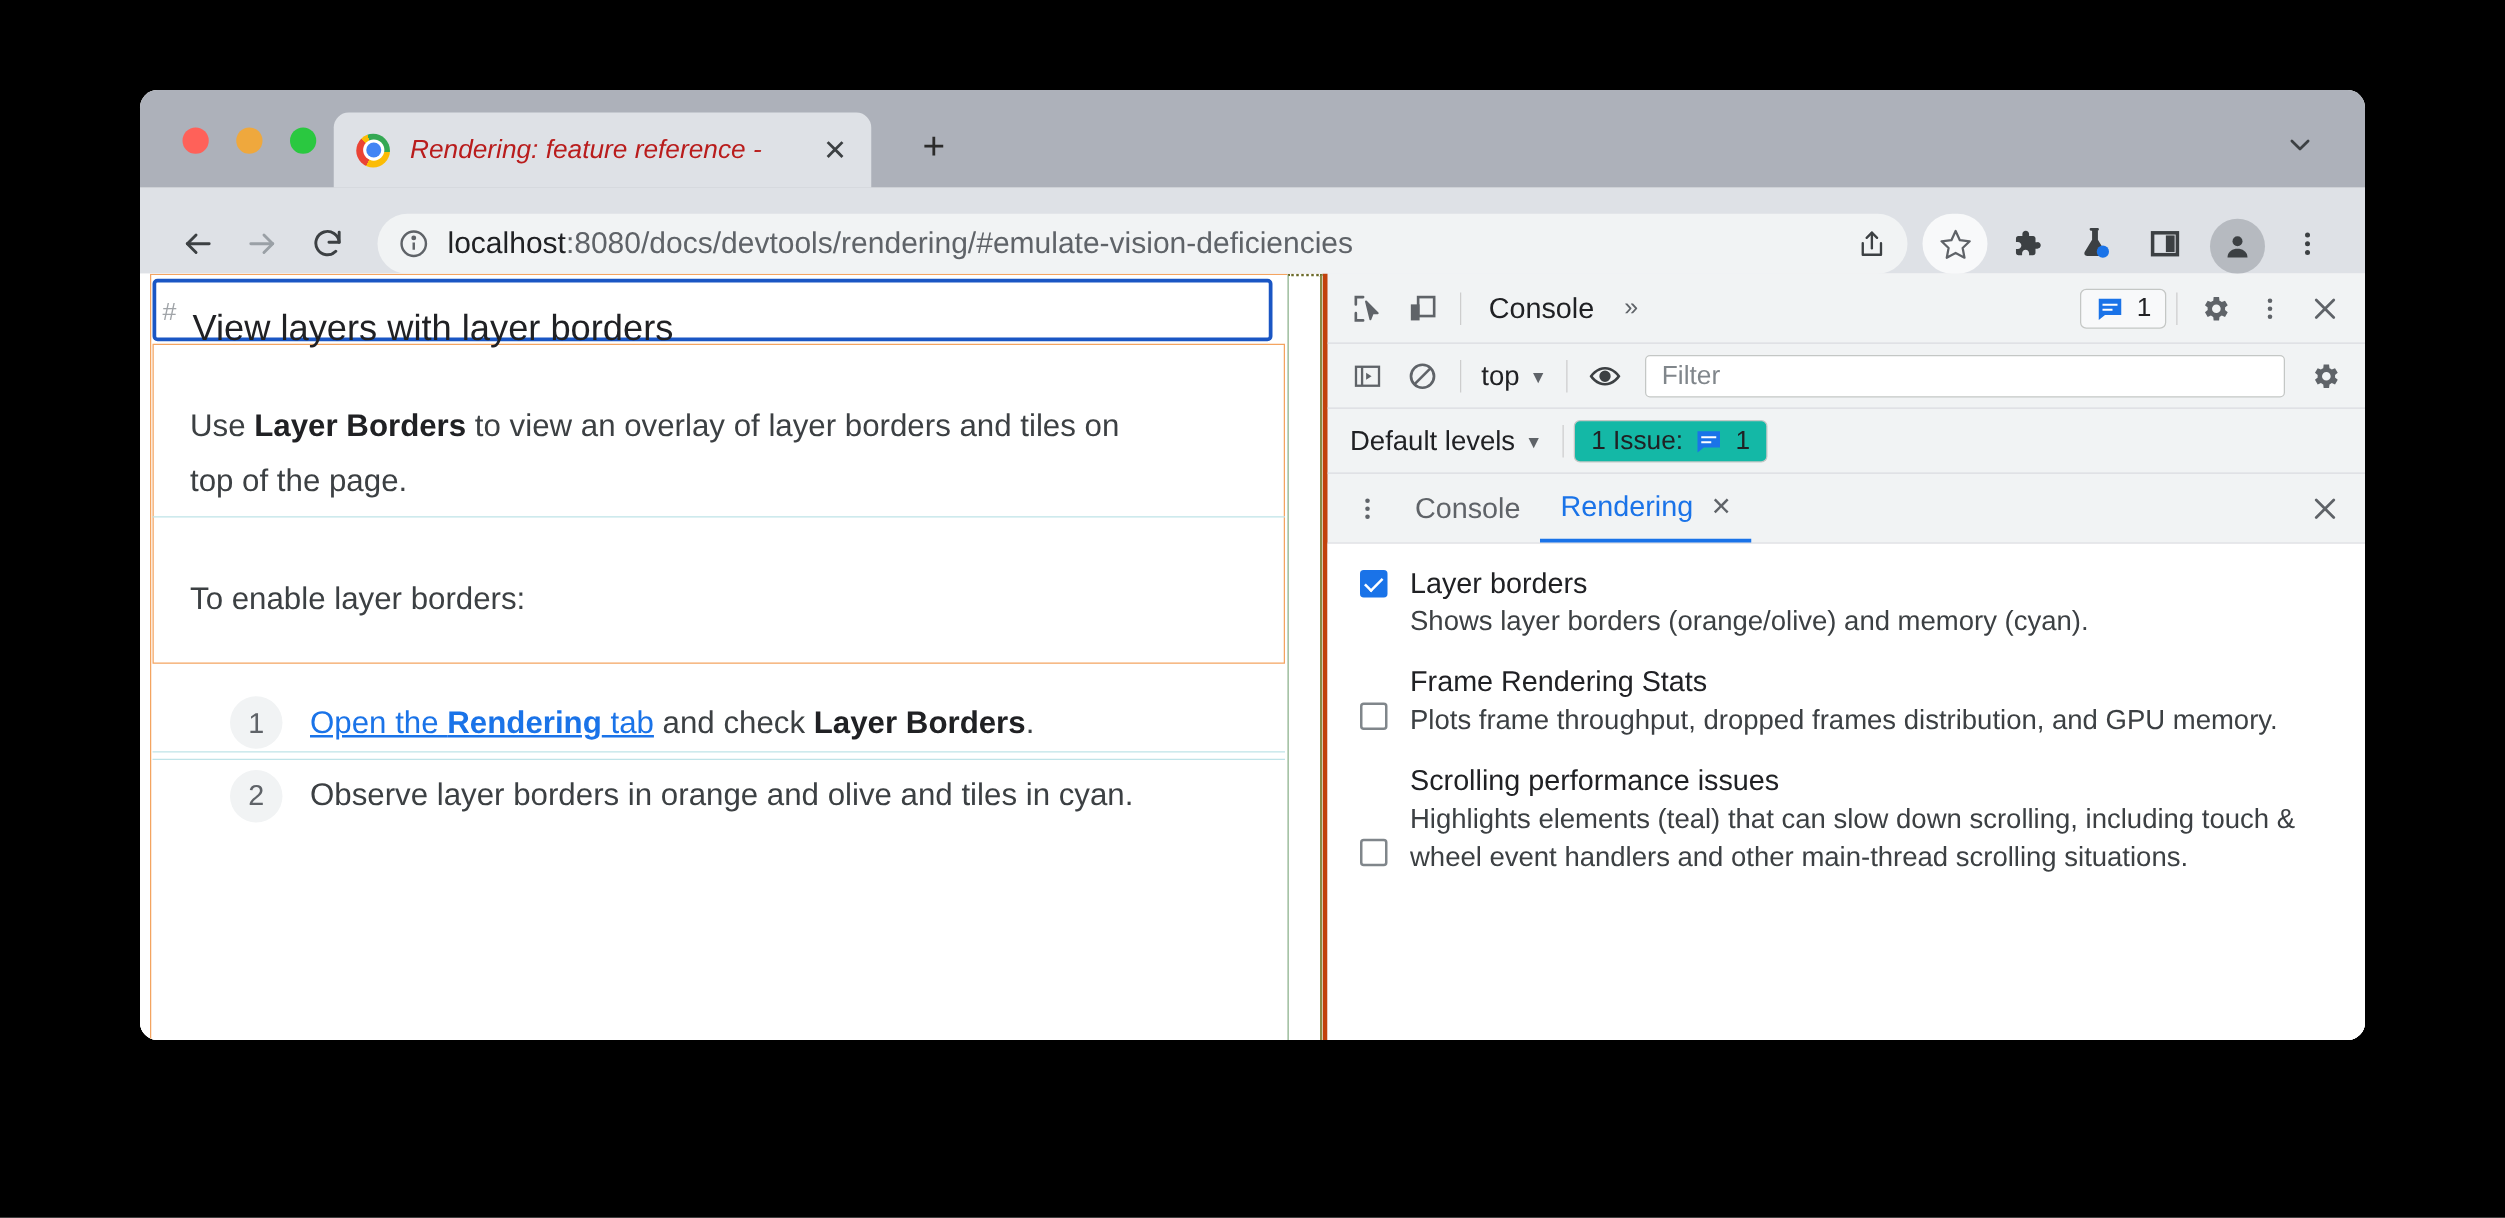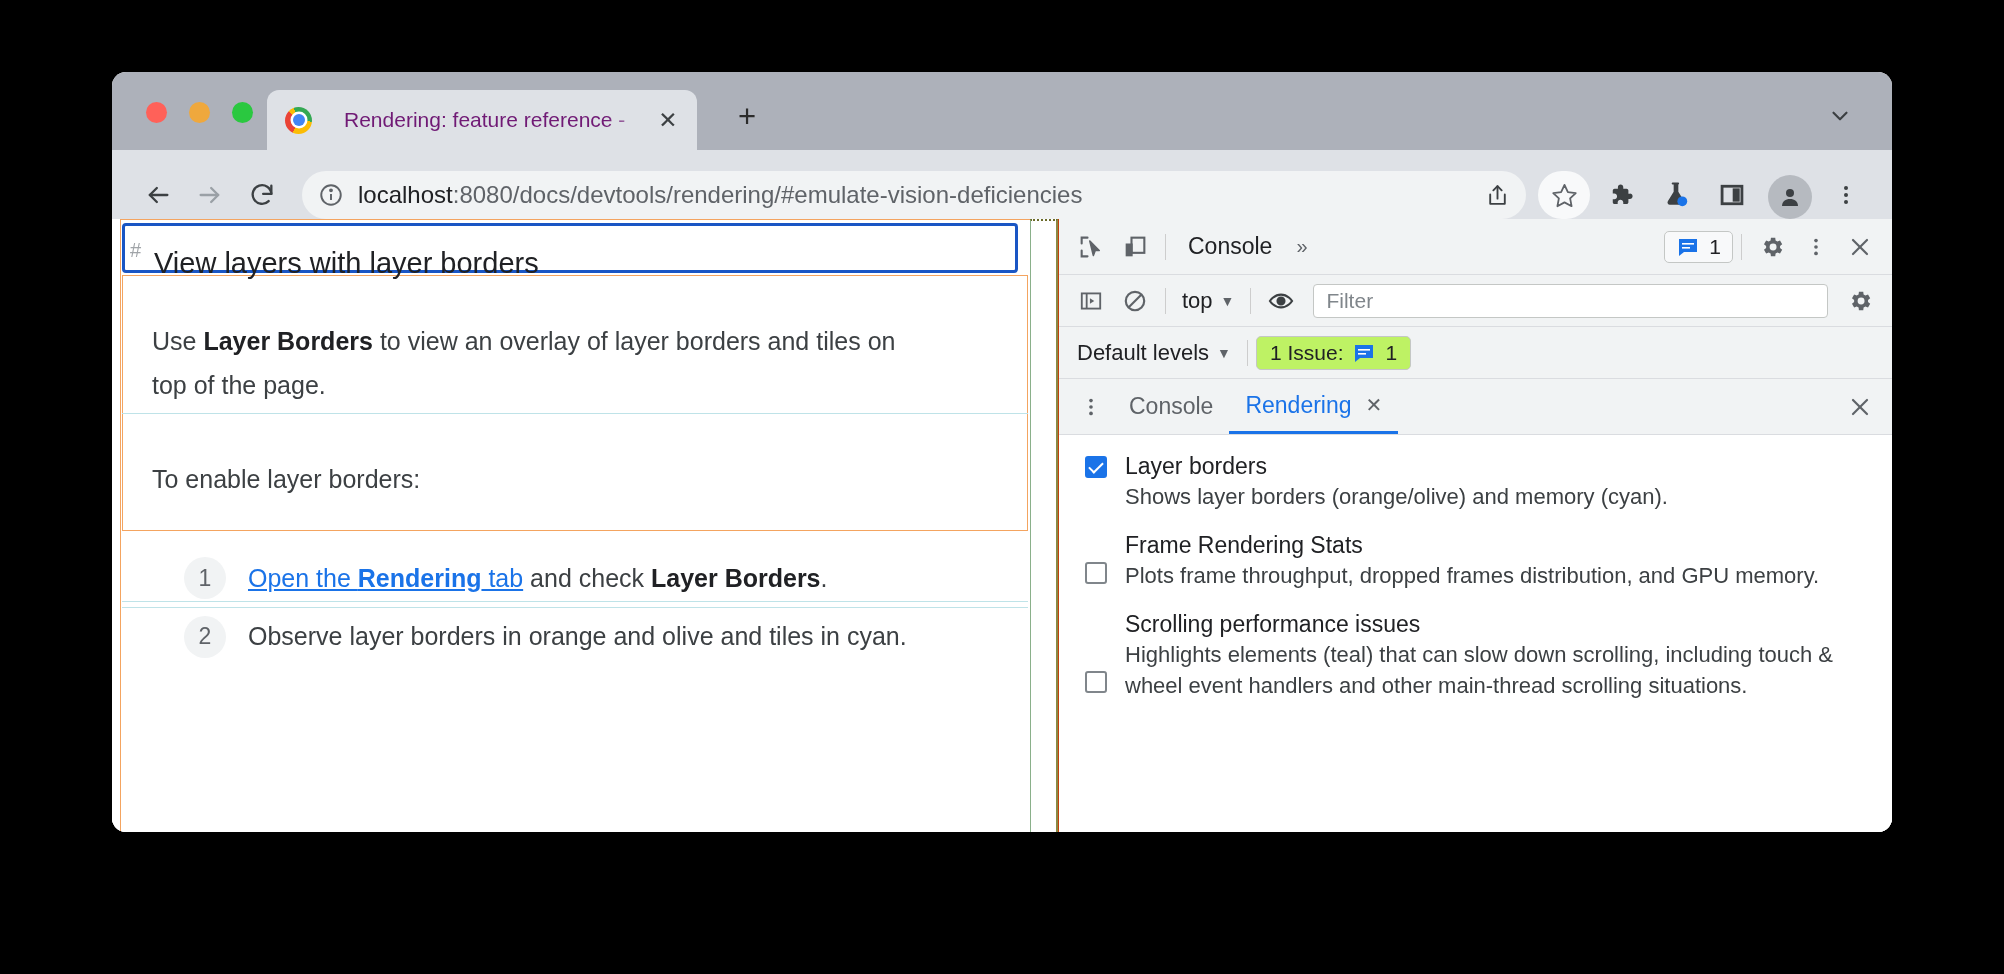--- a/index.html
+++ b/index.html
@@ -62,27 +62,28 @@
   }
   .favicon::after {
     content: ""; position: absolute;
     left: 50%; top: 50%; transform: translate(-50%,-50%);
     width: 12px; height: 12px; border-radius: 50%;
     background: #4285f4;
     box-shadow: 0 0 0 2.5px #fff;
   }
   .tab-title {
     flex: 1 1 auto;
-    margin-left: 32px;
+    margin-left: 16px;
     font-size: 21px;
-    color: #701a75;
+    color: #b91c1c;
     white-space: nowrap;
     overflow: hidden;
     -webkit-mask-image: linear-gradient(to right, #000 85%, transparent 100%);
     mask-image: linear-gradient(to right, #000 85%, transparent 100%);
+    font-style: italic;
   }
   .tab-close {
     flex: 0 0 auto;
     width: 30px; height: 30px;
     display: flex; align-items: center; justify-content: center;
     color: #3c4043; font-size: 23px; line-height: 1;
   }
   .newtab {
     position: absolute;
     left: 615px; bottom: 14px;
@@ -258,21 +259,21 @@
     border-right: 2px solid #8a8a45;
     border-top: 2px dotted #6b6b2a;
     box-sizing: border-box;
     background: #fff;
   }
 
   
   .devtools {
     flex: 1 1 auto;
     background: #f1f3f4;
-    border-left: 1px solid #c2410c;
+    border-left: 4px solid #c2410c;
     display: flex;
     flex-direction: column;
     min-width: 0;
     font-family: "Liberation Sans", sans-serif;
   }
   .dt-row {
     display: flex;
     align-items: center;
     height: 56px;
     flex: 0 0 auto;
@@ -328,21 +329,21 @@
     min-width: 0;
   }
 
   .dt-row3 { height: 52px; justify-content: flex-end; }
   .lvl-chip {
     display: flex; align-items: center; gap: 9px;
     border: 1px solid #c4c7c5;
     border-radius: 5px;
     padding: 4px 13px;
     flex: 0 0 auto;
-    background: #bef264;
+    background: #14b8a6;
     font-size: 21px; color: #202124;
   }
 
   
   .drawer-tabs {
     display: flex; align-items: center;
     height: 56px; flex: 0 0 auto;
     padding: 0 10px;
     box-sizing: border-box;
     border-bottom: 1px solid #dadce0;

